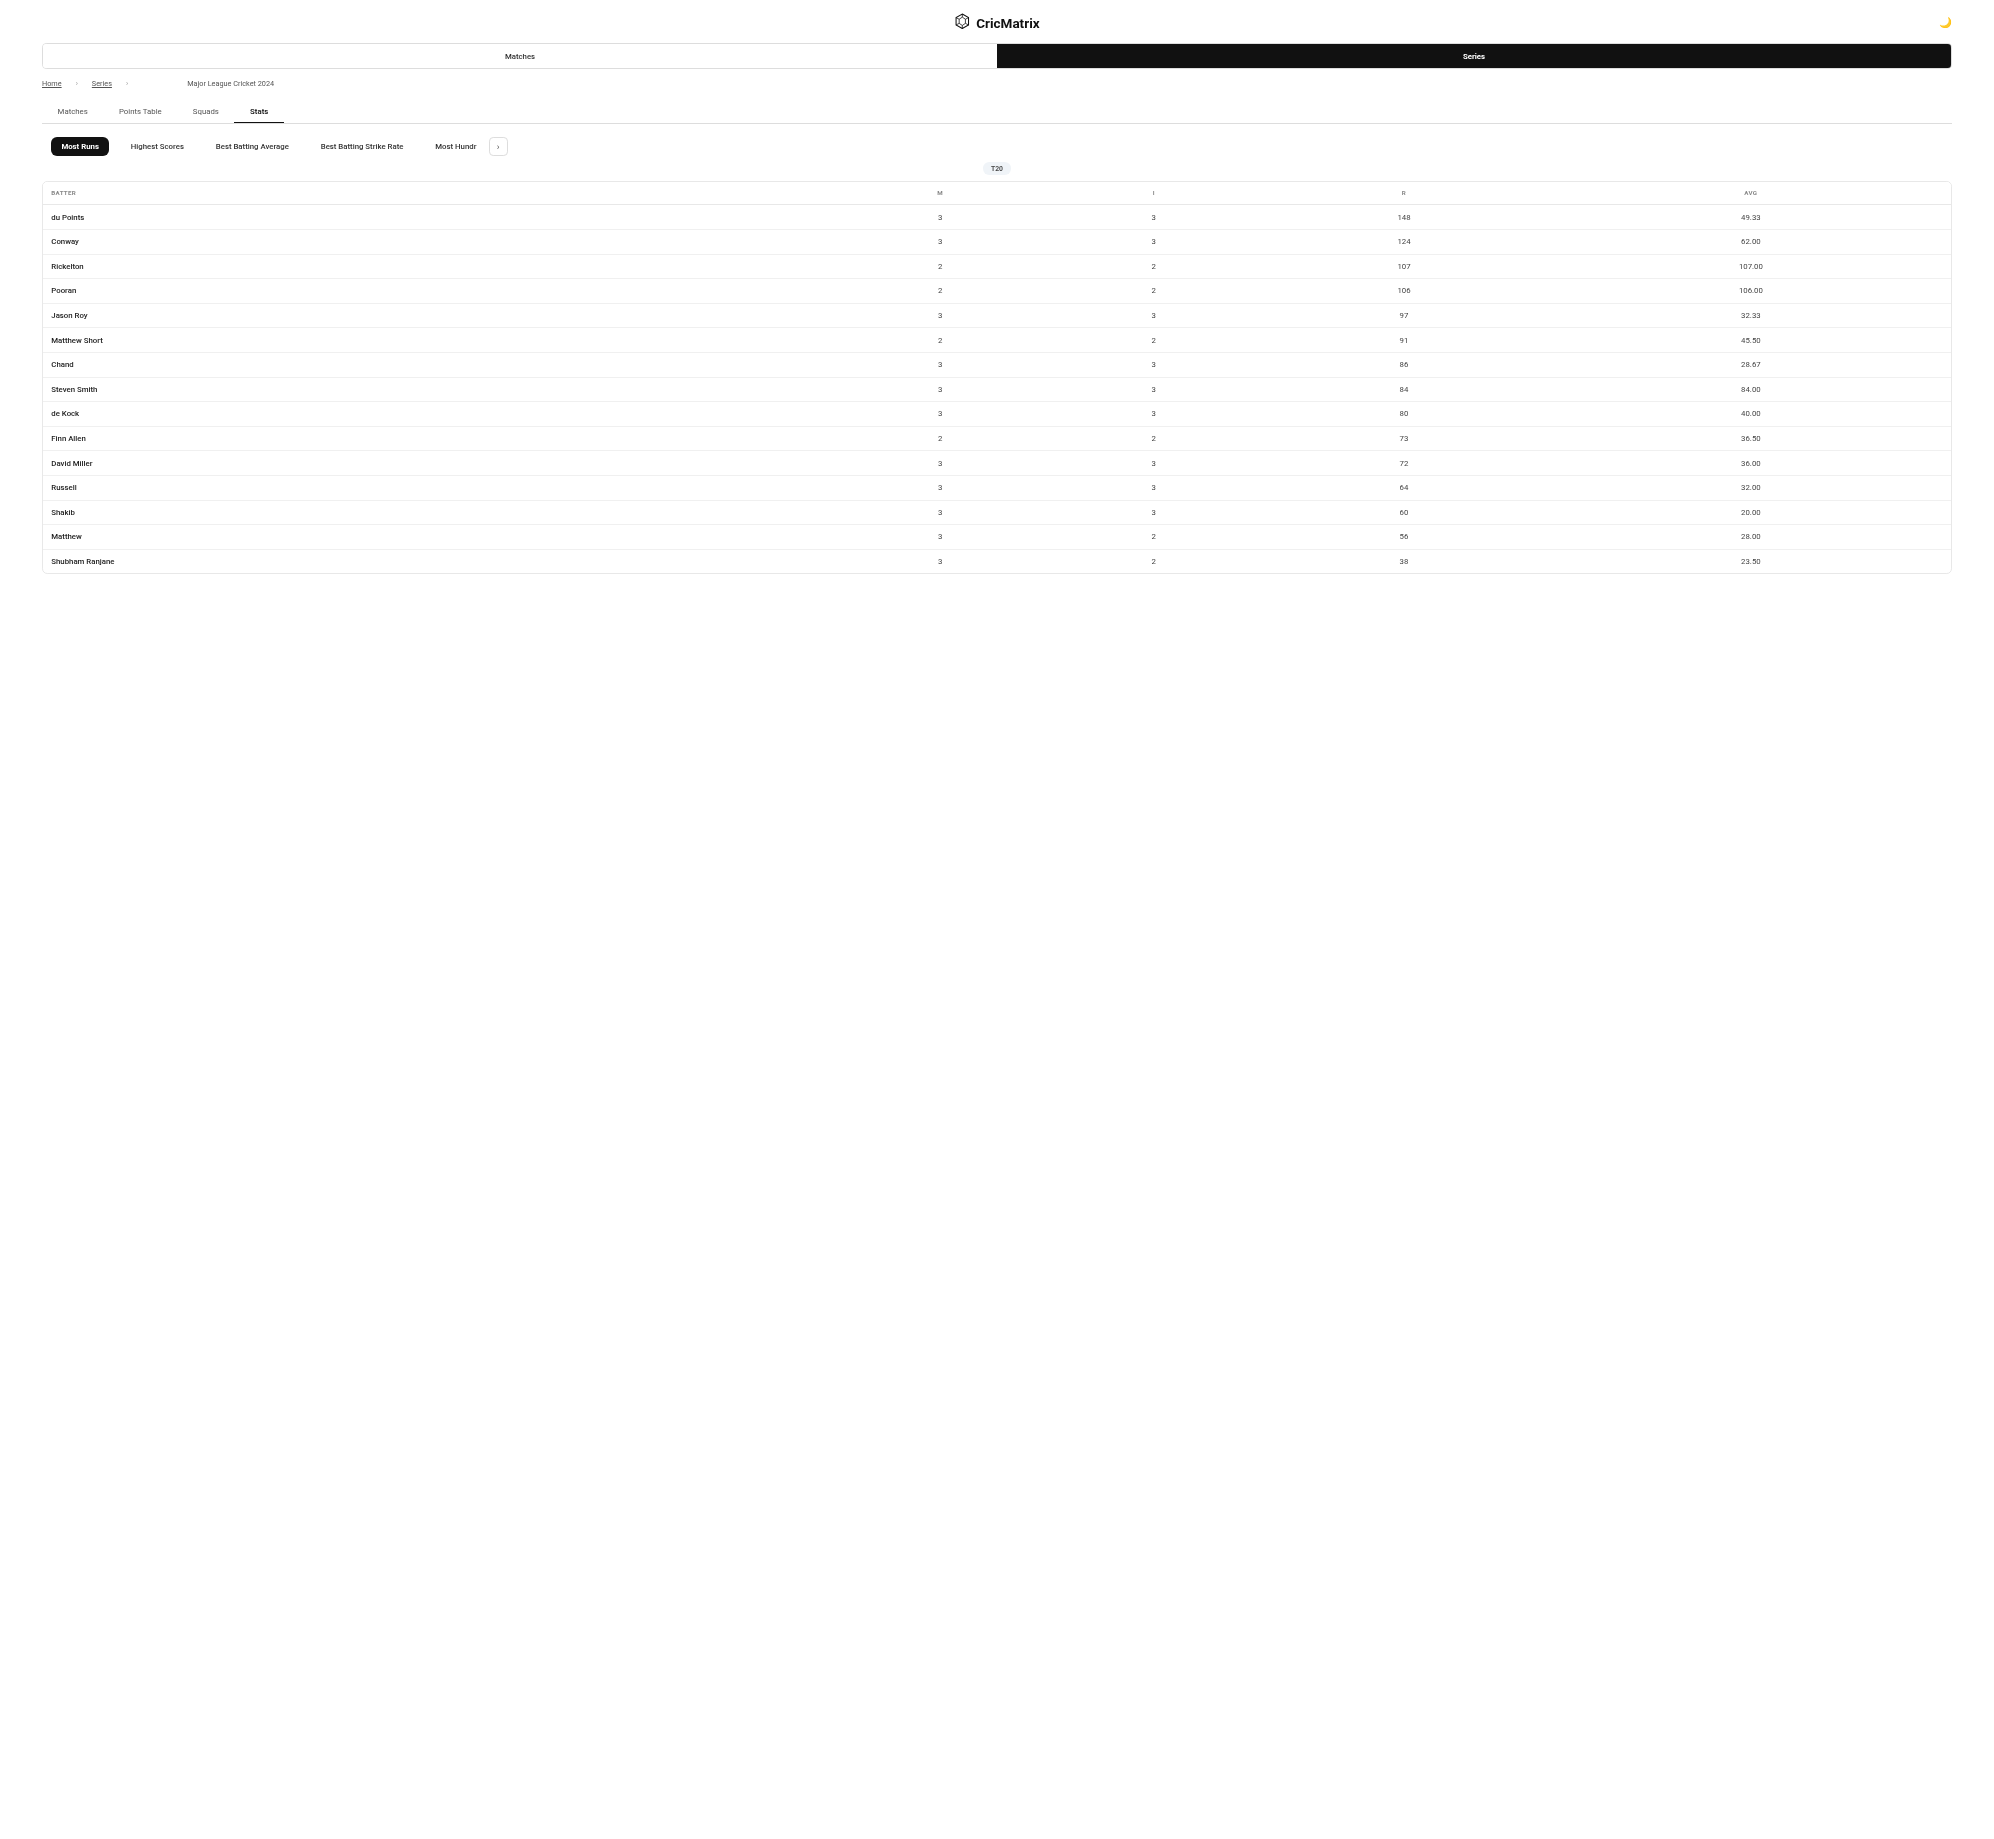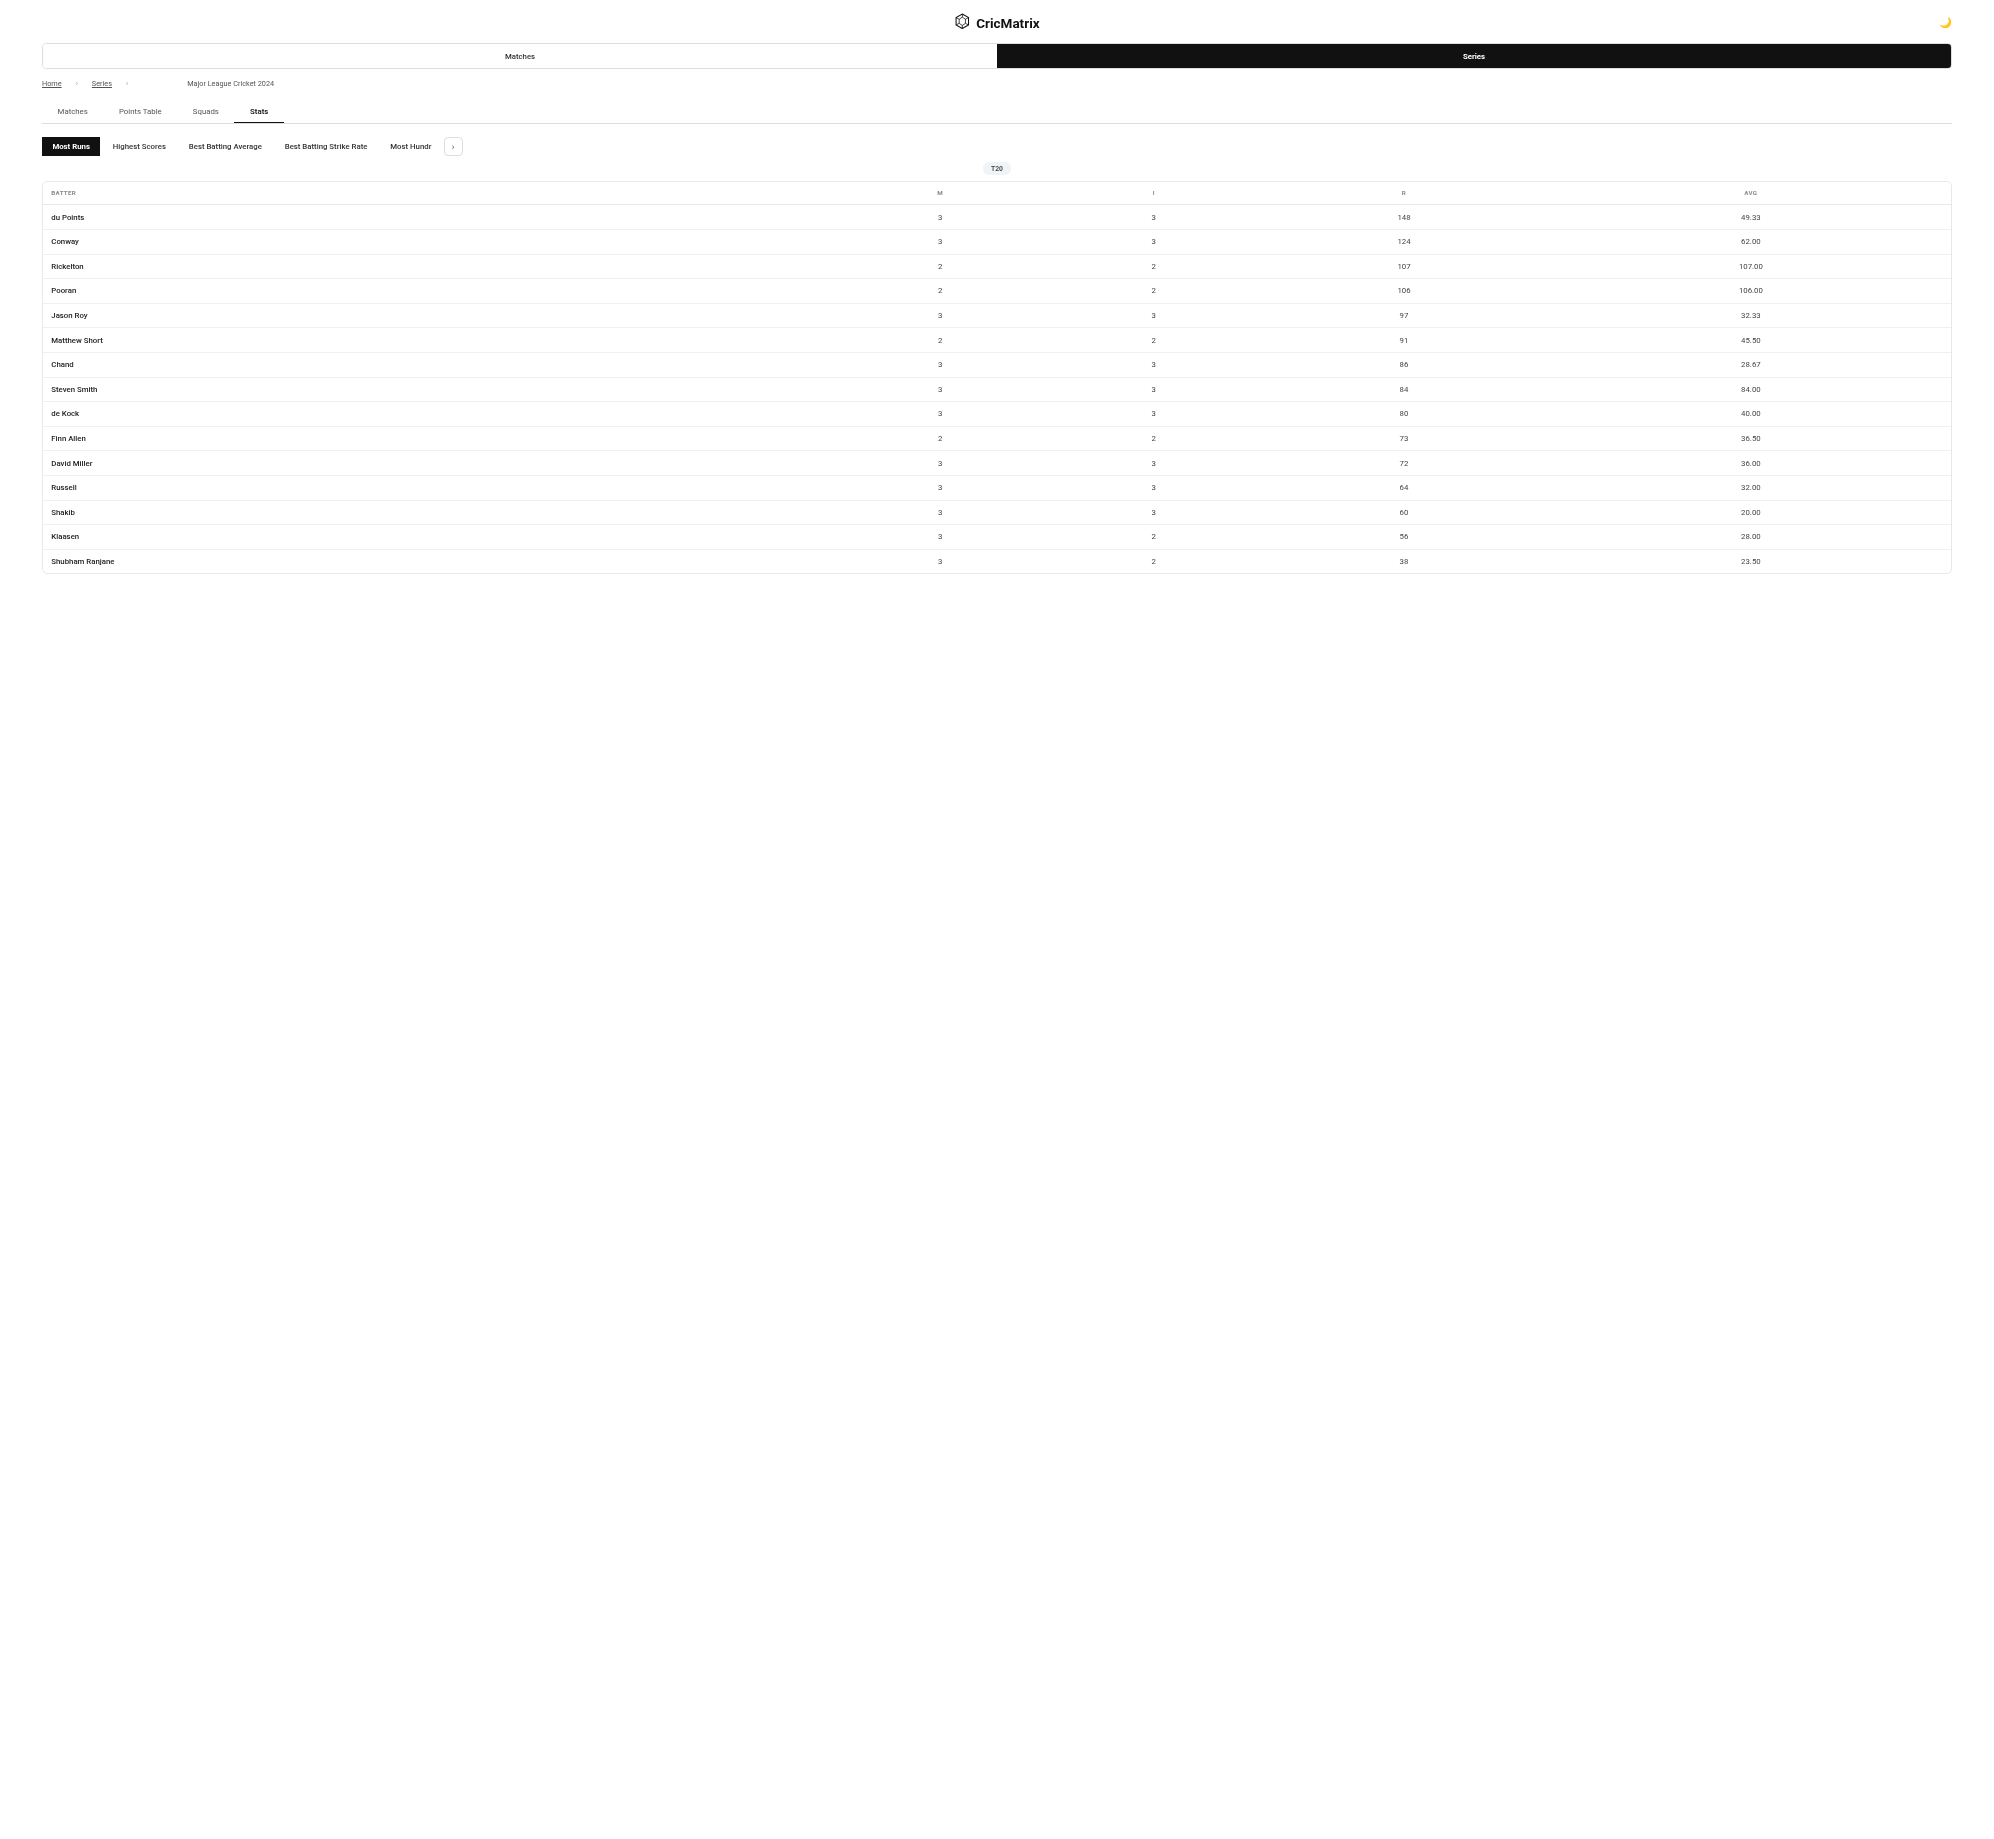--- a/index.html
+++ b/index.html
@@ -106,26 +106,27 @@
 
     
     .stats-tabs {
       display: flex;
       align-items: center;
       margin: 12.5px 42px 6.2px;
       gap: 2.1px;
     }
     .stats-tab {
       padding: 5.2px 10.4px;
-      border-radius: 0;
+      border-radius: 6px;
       font-size: 7.8px;
       cursor: pointer;
       color: #333;
       font-weight: 500;
       white-space: nowrap;
+      margin-left: 9px;
     }
     .stats-tab.active {
       background: #111;
       color: #fff;
       font-weight: 700;
     }
     .stats-tab-more {
       width: 18.7px;
       height: 18.7px;
       border: 0.5px solid #ddd;
@@ -351,21 +352,21 @@
           <td class="num">32.00</td>
         </tr>
         <tr>
           <td class="batter-name">Shakib</td>
           <td class="num">3</td>
           <td class="num">3</td>
           <td class="num">60</td>
           <td class="num">20.00</td>
         </tr>
         <tr>
-          <td class="batter-name">Klaasen</td>
+          <td class="batter-name">Matthew</td>
           <td class="num">3</td>
           <td class="num">2</td>
           <td class="num">56</td>
           <td class="num">28.00</td>
         </tr>
         <tr>
           <td class="batter-name">Shubham Ranjane</td>
           <td class="num">3</td>
           <td class="num">2</td>
           <td class="num">38</td>

